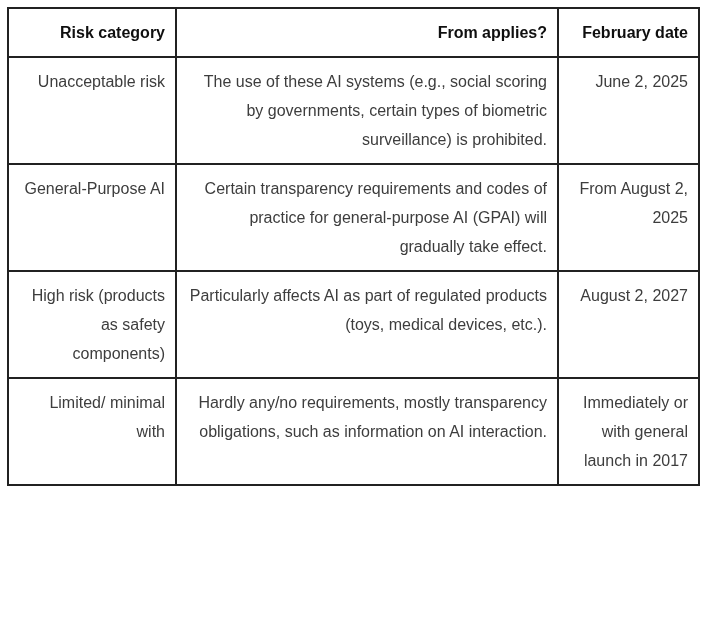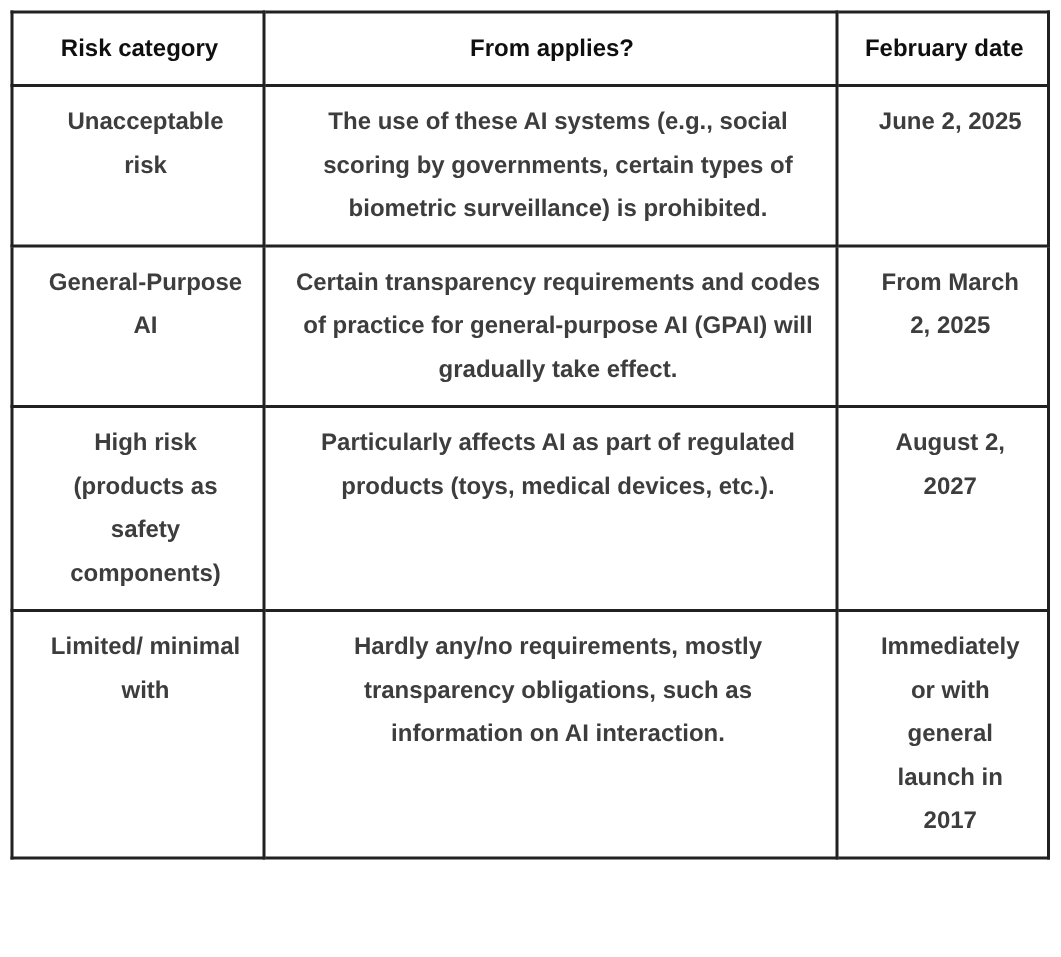--- a/index.html
+++ b/index.html
@@ -23,35 +23,34 @@
     table-layout: fixed;
     width: 691px;
   }
   col.col-risk    { width: 168px; }
   col.col-applies { width: 382px; }
   col.col-date    { width: 141px; }
   .risk-table th,
   .risk-table td {
     border: 2px solid var(--border, #212121);
     vertical-align: top;
-    text-align: center;
+    text-align: right;
     padding: 9px 10px 9px 12px;
     font-size: 16px;
     line-height: 29px;
     background: var(--background, #ffffff);
     word-wrap: break-word;
   }
   .risk-table th {
     font-weight: bold;
     color: var(--header-text, #0f0f0f);
   }
   .risk-table td {
-    font-weight: bold;
+    font-weight: normal;
     color: var(--body-text, #3d3d3d);
-    padding-left: 20px;
   }
 </style>
 </head>
 <body>
 
 <div class="page">
   <table class="risk-table">
     <colgroup>
       <col class="col-risk">
       <col class="col-applies">
@@ -66,21 +65,21 @@
     </thead>
     <tbody>
       <tr>
         <td>Unacceptable risk</td>
         <td>The use of these AI systems (e.g., social scoring by governments, certain types of biometric surveillance) is prohibited.</td>
         <td>June 2, 2025</td>
       </tr>
       <tr>
         <td>General-Purpose AI</td>
         <td>Certain transparency requirements and codes of practice for general-purpose AI (GPAI) will gradually take effect.</td>
-        <td>From March 2, 2025</td>
+        <td>From August 2, 2025</td>
       </tr>
       <tr>
         <td>High risk (products as safety components)</td>
         <td>Particularly affects AI as part of regulated products (toys, medical devices, etc.).</td>
         <td>August 2, 2027</td>
       </tr>
       <tr>
         <td>Limited/ minimal with</td>
         <td>Hardly any/no requirements, mostly transparency obligations, such as information on AI interaction.</td>
         <td>Immediately or with general launch in 2017</td>

